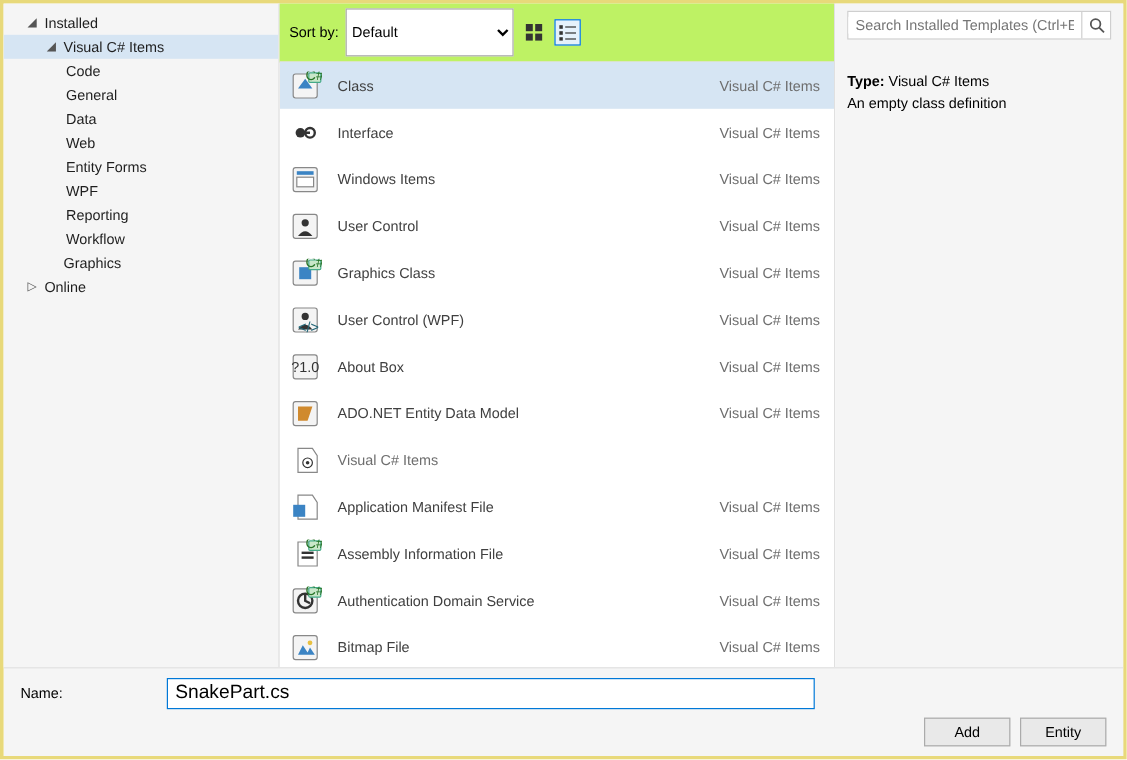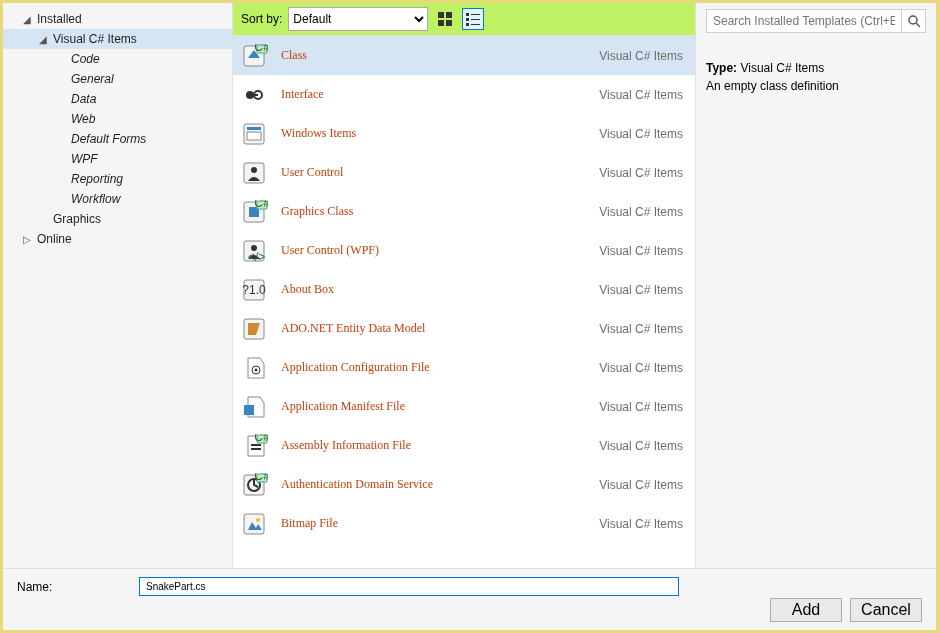--- a/index.html
+++ b/index.html
@@ -2,46 +2,46 @@
 <html><head>
 <meta charset="utf-8">
 <style>
   * { box-sizing: border-box; margin: 0; padding: 0; font-family: "Segoe UI", Tahoma, sans-serif; font-size: 12px; }
   html, body { width: 939px; height: 633px; overflow: hidden; background: #fff; }
   .outer-border { width: 939px; height: 633px; border: 3px solid #e8d97a; background: #fff; display: flex; flex-direction: column; }
   .main-area { flex: 1 1 auto; display: flex; min-height: 0; }
   .left-pane { width: 230px; border-right: 1px solid #e0e0e0; padding: 6px 0; overflow-y: auto; background: #f5f5f5; }
   .tree-item { padding: 3px 6px 3px 20px; cursor: pointer; color: #1e1e1e; display: flex; align-items: center; gap: 4px; }
   .tree-item.level1 { padding-left: 36px; }
-  .tree-item.level2 { padding-left: 68px; font-style: italic; }
+  .tree-item.level2 { padding-left: 52px; }
   .tree-item.selected { background: #d6e5f3; }
   .tree-arrow { width: 10px; display: inline-block; color: #555; font-size: 10px; }
   .middle-pane { flex: 1 1 auto; display: flex; flex-direction: column; border-right: 1px solid #e0e0e0; min-width: 0; }
   .sortbar { display: flex; align-items: center; gap: 6px; padding: 4px 8px; border-bottom: 1px solid #e0e0e0; background: #bef264;}
-  .sortbar select { font-size: 12px; height: 24px; width: 140px; border: 1px solid #ababab; background: #fff;}
+  .sortbar select { font-size: 12px; height: 40px; width: 140px; border: 1px solid #ababab; background: #fff;}
   .view-toggle { width: 22px; height: 22px; border: 1px solid transparent; display: inline-flex; align-items: center; justify-content: center; cursor: pointer; color:#333;}
   .view-toggle.active { border: 1px solid #0078d7; background: #e5f1fb; }
   .template-list { flex: 1 1 auto; overflow-y: scroll; background: #fff;}
   .template-row { display: flex; align-items: center; height: 39px; padding: 0 12px 0 8px; gap: 12px; cursor: pointer; }
   .template-row.selected { background: #d6e5f3; }
   .template-icon { width: 28px; height: 28px; display: flex; align-items: center; justify-content: center; color: #4b4b4b; }
-  .template-name { flex: 1 1 auto; color: #c2410c; font-family: Liberation Serif, serif; }
+  .template-name { flex: 1 1 auto; color: #404040; }
   .template-type { color: #6e6e6e; font-size: 12px; }
   .right-pane { width: 240px; padding: 6px 10px; background: #f5f5f5;}
   .search-wrap { display: flex; align-items: center; border: 1px solid #cfcfcf; background: #fff; margin-bottom: 10px; height: 24px;}
   .search-wrap input { flex: 1; border: none; outline: none; padding: 0 6px; font-size: 12px; color: #555; }
   .search-wrap .sicon { width: 24px; display: flex; align-items: center; justify-content: center; color: #555; border-left:1px solid #cfcfcf; height:100%;}
   .detail-type-row { margin-bottom: 4px; margin-top: 28px; }
   .detail-type-row b { font-weight: 600; }
-  .bottom-bar { height: 62px; border-top: 1px solid #e0e0e0; padding: 8px 14px; display: flex; flex-direction: column; justify-content: space-between; background:#f5f5f5;}
+  .bottom-bar { height: 74px; border-top: 1px solid #e0e0e0; padding: 8px 14px; display: flex; flex-direction: column; justify-content: space-between; background:#f5f5f5;}
   .name-row { display: flex; align-items: center; gap: 12px; }
   .name-row label { width: 110px; }
-  .name-row input { width: 540px; border: 1px solid #0078d7; padding: 3px 6px; font-size: 10px; outline: none; }
+  .name-row input { width: 540px; border: 1px solid #0078d7; padding: 3px 6px; font-size: 16px; outline: none; }
   .button-row { display: flex; justify-content: flex-end; gap: 8px; }
-  .btn { min-width: 72px; height: 24px; border: 1px solid #ababab; background: #e9e9e9; cursor: pointer; font-size: 16px; }
+  .btn { min-width: 72px; height: 24px; border: 1px solid #ababab; background: #e9e9e9; cursor: pointer; font-size: 12px; }
   ::-webkit-scrollbar { width: 16px; }
   ::-webkit-scrollbar-thumb { background: #c2c2c2; }
   ::-webkit-scrollbar-track { background: #f0f0f0; }
   svg { display:block; }
 </style>
 </head>
 <body>
 
 <div class="outer-border">
   <div class="main-area">
@@ -61,21 +61,21 @@
       <div class="tree-item level2">
           <span>General</span>
         </div>
       <div class="tree-item level2">
           <span>Data</span>
         </div>
       <div class="tree-item level2">
           <span>Web</span>
         </div>
       <div class="tree-item level2">
-          <span>Default Forms</span>
+          <span>Entity Forms</span>
         </div>
       <div class="tree-item level2">
           <span>WPF</span>
         </div>
       <div class="tree-item level2">
           <span>Reporting</span>
         </div>
       <div class="tree-item level2">
           <span>Workflow</span>
         </div>
@@ -206,21 +206,20 @@
             <span class="template-type">Visual C# Items</span>
           </div>
           <div class="template-row">
             <span class="template-icon">
               <svg width="26" height="24" viewBox="0 0 26 24">
                 <path d="M6 2 L18 2 L22 8 L22 22 L6 22 Z" fill="#fff" stroke="#888"></path>
                 <circle cx="14" cy="14" r="4" fill="none" stroke="#333"></circle>
                 <circle cx="14" cy="14" r="1.5" fill="#333"></circle>
               </svg>
             </span>
-            <span class="template-name">Application Configuration File</span>
             <span class="template-type">Visual C# Items</span>
           </div>
           <div class="template-row">
             <span class="template-icon">
               <svg width="26" height="24" viewBox="0 0 26 24">
                 <path d="M6 2 L18 2 L22 8 L22 22 L6 22 Z" fill="#fff" stroke="#888"></path>
                 <rect x="2" y="10" width="10" height="10" fill="#3b84c4"></rect>
               </svg>
             </span>
             <span class="template-name">Application Manifest File</span>
@@ -284,16 +283,16 @@
     </div>
   </div>
 
   <div class="bottom-bar">
     <div class="name-row">
       <label>Name:</label>
       <input type="text" value="SnakePart.cs" style="">
     </div>
     <div class="button-row">
       <button class="btn">Add</button>
-      <button class="btn">Cancel</button>
+      <button class="btn">Entity</button>
     </div>
   </div>
 </div>
 
 </body></html>

